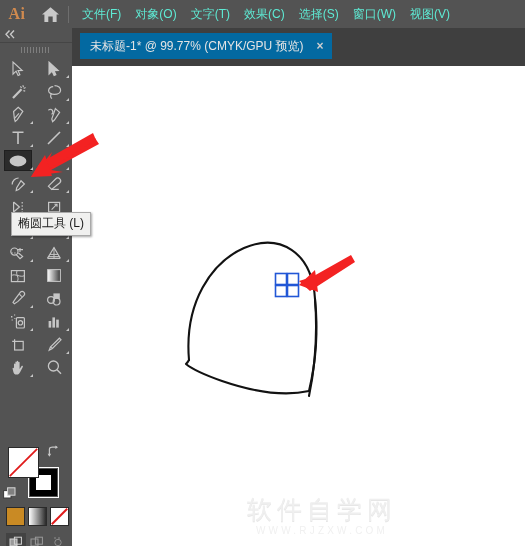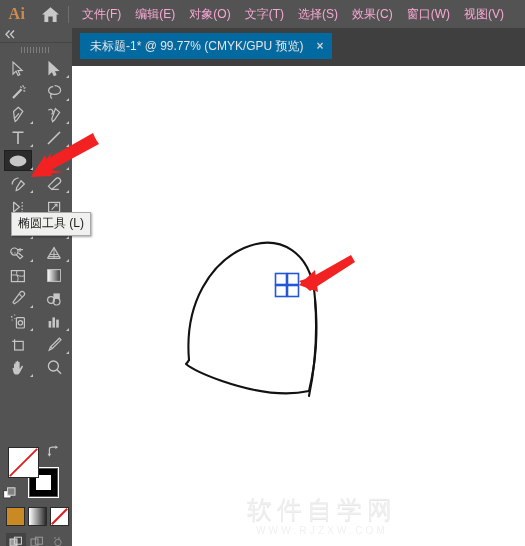--- a/index.html
+++ b/index.html
@@ -23,21 +23,21 @@
     width: 34px; text-align: center;
     color: #d08a4f; font-size: 16px; font-weight: bold;
     letter-spacing: .5px; font-family: "Liberation Serif", serif;
   }
   .home-icon { width: 32px; display: flex; align-items: center; justify-content: center; }
   .menu-divider {
     width: 1px; height: 17px; background: #6e6e6e; margin: 0 6px 0 2px;
   }
   .menu-items { display: flex; align-items: center; }
   .menu-item {
-    color: #f9a8d4; font-size: 12px; padding: 3px 7px; white-space: nowrap;
+    color: #5eead4; font-size: 12px; padding: 3px 7px; white-space: nowrap;
     cursor: default;
   }
 
   
   .left-dock {
     position: absolute; left: 0; top: 28px; width: 72px; height: 518px;
     background: #1d4ed8;
     border-right: 1px solid #3f3f3f;
   }
   .dock-header {
@@ -181,25 +181,24 @@
   <div class="menubar">
     <div class="ai-logo">Ai</div>
     <div class="home-icon">
       <svg width="19" height="17" viewBox="0 0 19 17">
         <path d="M9.5 1.2 L18 8.4 L15.6 8.4 L15.6 16 L11.7 16 L11.7 10.6 L7.3 10.6 L7.3 16 L3.4 16 L3.4 8.4 L1 8.4 Z" fill="#c9c9c9"></path>
       </svg>
     </div>
     <div class="menu-divider"></div>
     <div class="menu-items">
       <div class="menu-item">文件(F)</div>
-      <div class="menu-item">编辑(E)</div>
       <div class="menu-item">对象(O)</div>
       <div class="menu-item">文字(T)</div>
+      <div class="menu-item">效果(C)</div>
       <div class="menu-item">选择(S)</div>
-      <div class="menu-item">效果(C)</div>
       <div class="menu-item">窗口(W)</div>
       <div class="menu-item">视图(V)</div>
     </div>
   </div>
 
   <div class="tabbar">
     <div class="doc-tab">
       <span class="doc-tab-title">未标题-1* @ 99.77% (CMYK/GPU 预览)</span>
       <span class="doc-tab-close">×</span>
     </div>

